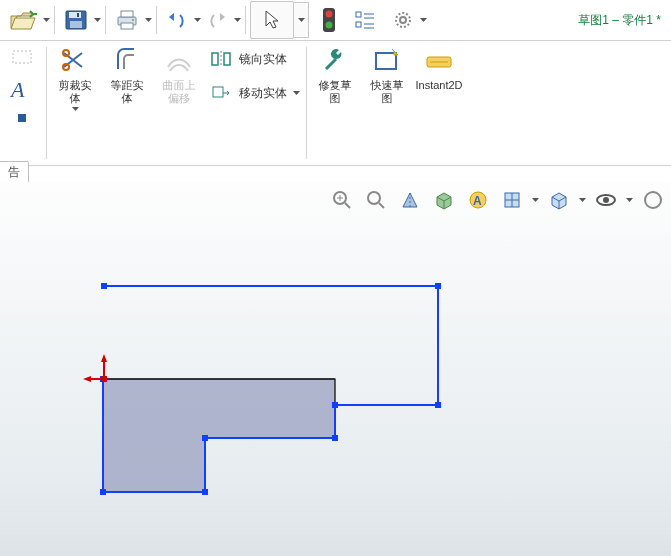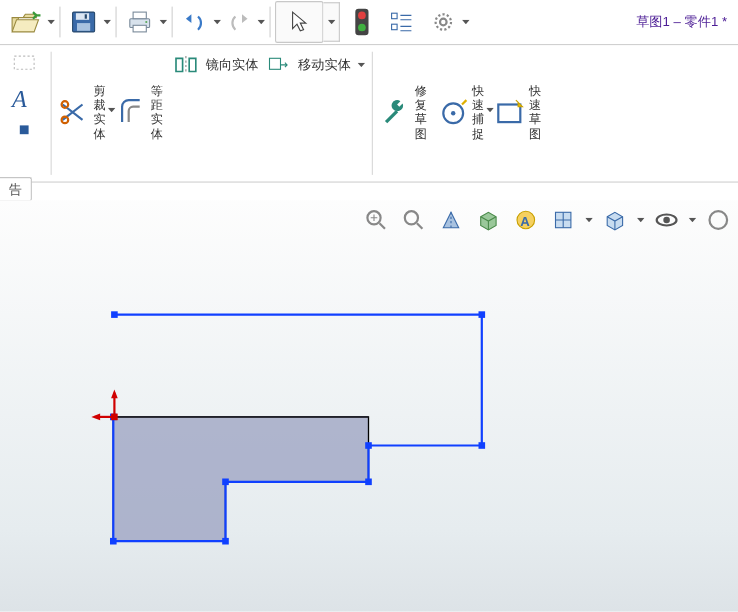--- a/index.html
+++ b/index.html
@@ -1,30 +1,30 @@
 <!DOCTYPE html>
 <html><head>
 <meta charset="utf-8">
 <style>
   html,body{margin:0;padding:0;font-family:"Microsoft YaHei",Arial,sans-serif;font-size:12px;color:#333;background:#fff;width:671px;height:556px;overflow:hidden}
   .qat{height:40px;border-bottom:1px solid #d0d0d0;display:flex;align-items:center;padding:0 4px;gap:0}
   .qat .btn{height:36px;display:flex;align-items:center;justify-content:center;padding:0 4px;border:1px solid transparent;border-radius:2px}
   .qat .sep{width:1px;height:28px;background:#d0d0d0;margin:0 4px}
   .drop{width:8px;display:flex;align-items:center;justify-content:center}
   .drop svg{width:7px;height:4px}
-  .docname{margin-left:auto;margin-right:6px;color:#4c1d95}
+  .docname{margin-left:auto;margin-right:6px;color:#15803d}
   .ribbon{height:120px;border-bottom:1px solid #d0d0d0;display:flex;align-items:stretch;padding:2px 0}
   .rsep{width:1px;background:#d8d8d8;margin:4px 2px}
-  .rcol{display:flex;align-items:center;justify-content:flex-start;padding:2px 4px;gap:2px}
+  .rcol{display:flex;flex-direction:column;align-items:center;justify-content:flex-start;padding:2px 4px;gap:2px}
   .rcol.big{width:44px}
   .rcol .ico{height:32px;display:flex;align-items:center;justify-content:center}
   .rcol .lbl{text-align:center;line-height:13px;font-size:11px;color:#333;min-height:26px;display:flex;align-items:flex-start;justify-content:center}
   .rcol.dis .lbl{color:#bcbcbc}
   .rcol .dd{height:10px}
-  .rlist{display:flex;flex-direction:row;gap:6px;padding:2px 4px;justify-content:flex-start}
+  .rlist{display:flex;flex-direction:column;gap:6px;padding:2px 4px;justify-content:flex-start}
   .rlist .row{display:flex;align-items:center;gap:6px;height:28px}
   .rlist .row .rl{font-size:12px}
   .side{position:absolute;left:0;top:41px;width:44px;height:118px;display:flex;flex-direction:column;align-items:center;gap:10px;padding-top:6px}
   .minitab{position:absolute;left:0;top:161px;height:20px;border:1px solid #bfbfbf;border-left:none;background:#fff;padding:0 8px;display:flex;align-items:center;font-size:12px;color:#555;border-radius:0 2px 2px 0}
   .canvas{position:absolute;left:0;top:182px;right:0;bottom:0;background:linear-gradient(#fdfdfd,#e6ecef 80%,#dde3e7)}
   .viewbar{position:absolute;right:4px;top:4px;display:flex;align-items:center;gap:6px}
   .viewbar .vb{width:26px;height:26px;display:flex;align-items:center;justify-content:center;border:1px solid transparent;border-radius:2px}
   svg{display:block}
 </style>
 </head>
@@ -174,20 +174,30 @@
     <div class="ico">
         <svg width="30" height="28">
           <path d="M6 22V8a6 6 0 0 1 6-6h10" fill="none" stroke="#3a6aa8" stroke-width="2"></path>
           <path d="M12 22V12a4 4 0 0 1 4-4h6" fill="none" stroke="#888" stroke-width="2"></path>
         </svg>
       </div>
     <div class="lbl">等距实<br>体</div>
     <div class="dd"></div>
   </div>
 
+  <div class="rcol big dis">
+    <div class="ico">
+        <svg width="30" height="28">
+          <path d="M4 20c6-10 16-10 22 0" fill="none" stroke="#cfcfcf" stroke-width="2"></path>
+          <path d="M6 24c5-8 13-8 18 0" fill="none" stroke="#cfcfcf" stroke-width="2"></path>
+        </svg>
+      </div>
+    <div class="lbl">曲面上<br>偏移</div>
+    <div class="dd"></div>
+  </div>
 
   <div class="rlist">
     <div class="row">
       <svg width="24" height="20">
           <path d="M12 2v16" stroke="#888" stroke-dasharray="2 2"></path>
           <path d="M3 4h6v12H3z" fill="none" stroke="#2a8a7a" stroke-width="1.5"></path>
           <path d="M15 4h6v12h-6z" fill="none" stroke="#2a8a7a" stroke-width="1.5"></path>
         </svg>
       <span class="rl">镜向实体</span>
     </div>
@@ -210,47 +220,42 @@
     <div class="ico">
         <svg width="30" height="28">
           <path d="M6 22l10-10" stroke="#2a8a7a" stroke-width="3"></path>
           <path d="M16 12a5 5 0 1 1 3-9l-3 3 2 2 3-3a5 5 0 0 1-5 7z" fill="#2a8a7a"></path>
         </svg>
       </div>
     <div class="lbl">修复草<br>图</div>
     <div class="dd"></div>
   </div>
 
-  <div class="rcol big">
-    <div class="ico">
-        <svg width="30" height="28">
-          <circle cx="15" cy="14" r="9" fill="none" stroke="#3a6aa8" stroke-width="2"></circle>
-          <circle cx="15" cy="14" r="2" fill="#3a6aa8"></circle>
-          <path d="M23 6l4-4" stroke="#e0b000" stroke-width="2"></path>
-        </svg>
-      </div>
-    <div class="lbl">快速捕<br>捉</div>
-    <div class="dd">
-        <svg width="7" height="4">
-          <path d="M0 0h7L3.5 4z" fill="#555"></path>
-        </svg>
-      </div>
-  </div>
 
   <div class="rcol big">
     <div class="ico">
         <svg width="30" height="28">
           <rect x="4" y="6" width="20" height="16" fill="none" stroke="#3a6aa8" stroke-width="2"></rect>
           <path d="M20 2l6 6-4 0 0-4z" fill="#e8c000" stroke="#c8a000"></path>
         </svg>
       </div>
     <div class="lbl">快速草<br>图</div>
     <div class="dd"></div>
   </div>
 
+  <div class="rcol big">
+    <div class="ico">
+        <svg width="30" height="28">
+          <rect x="3" y="10" width="24" height="10" rx="2" fill="#f5d060" stroke="#c8a000"></rect>
+          <path d="M6 15h18" stroke="#c8a000"></path>
+        </svg>
+      </div>
+    <div class="lbl">Instant2D</div>
+    <div class="dd"></div>
+  </div>
 </div>
 
 <div class="minitab">
     <span>告</span>
   </div>
 
 <div class="canvas">
 
   <div class="viewbar">
     <div class="vb">

